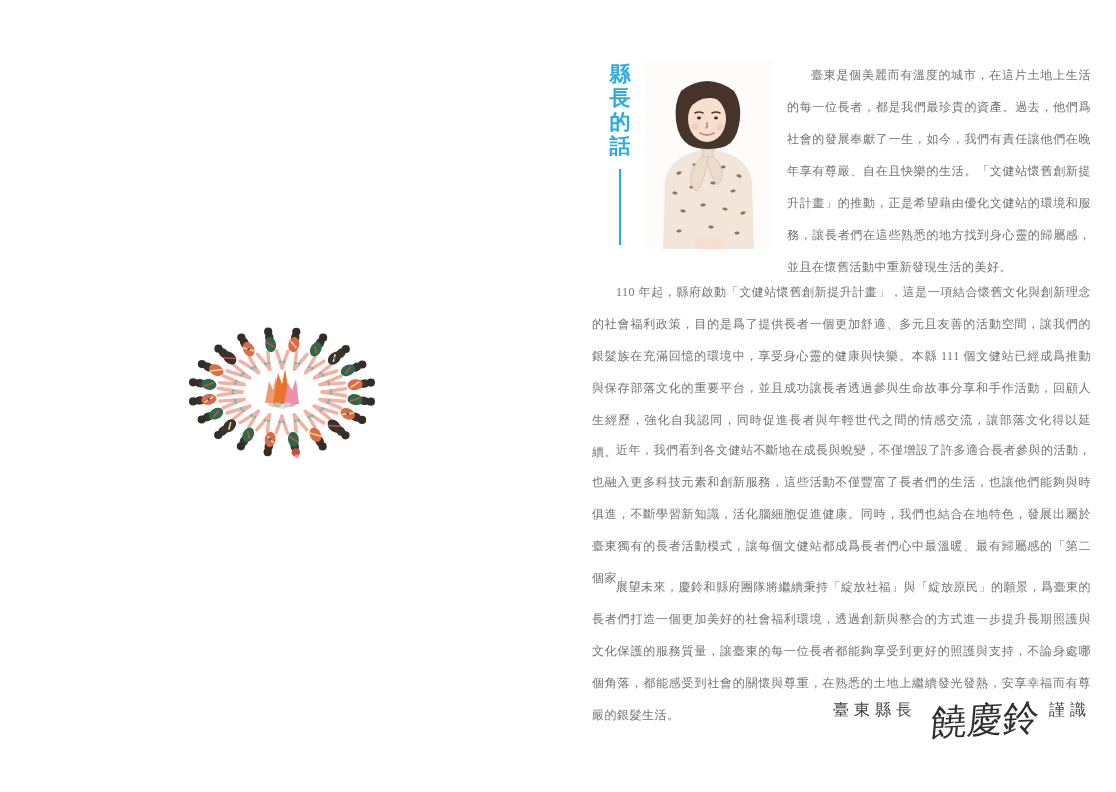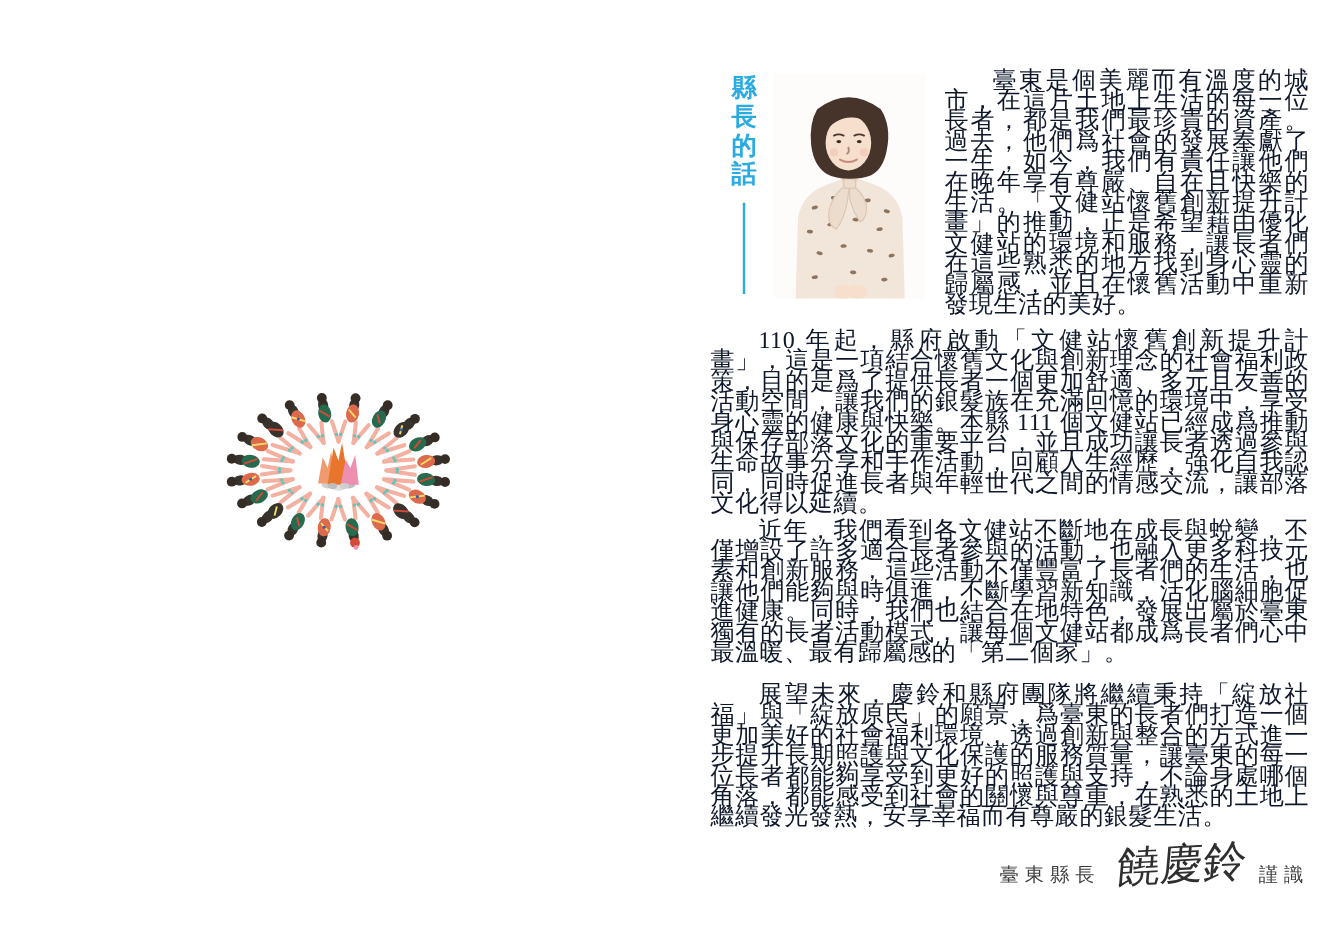--- a/index.html
+++ b/index.html
@@ -23,32 +23,32 @@
   }
   .vtitle .tchar{display:block;height:24px;}
   .vline{width:2px;height:76px;background:#29abe2;margin-top:11px;}
   
   .photo{
     position:absolute;left:645px;top:61px;width:127px;height:188px;
   }
   
   .para{
     position:absolute;
-    font-size:20px;line-height:17px;letter-spacing:0.5px;
+    font-size:12px;line-height:32px;letter-spacing:0.5px;
     text-align:justify;text-justify:inter-ideograph;
-    text-indent:2em;color:#0f172a;
+    text-indent:2em;color:#737373;
   }
   .p1{left:787px;top:59px;width:304px;}
   .p2{left:592px;top:276px;width:499px;font-family:Liberation Serif, serif;}
   .p3{left:592px;top:434px;width:499px;}
   .p4{left:592px;top:571px;width:499px;}
   
   .signature{
     position:absolute;right:25px;top:700px;
-    display:flex;align-items:flex-end;margin-left:28px;
+    display:flex;align-items:flex-start;margin-left:28px;
   }
   .sig-title,.sig-suffix{font-size:16px;letter-spacing:5px;color:#3d3d3d;white-space:nowrap;}
   .sig-name{
     font-size:36px;line-height:40px;color:#2f2f2f;margin:0 10px 0 14px;
     transform:rotate(-3deg) skewX(-8deg);
     font-weight:500;white-space:nowrap;
   }
   
   .ph-bg{fill:#fdfcfa;}
   .ph-hair{fill:#46342a;}

